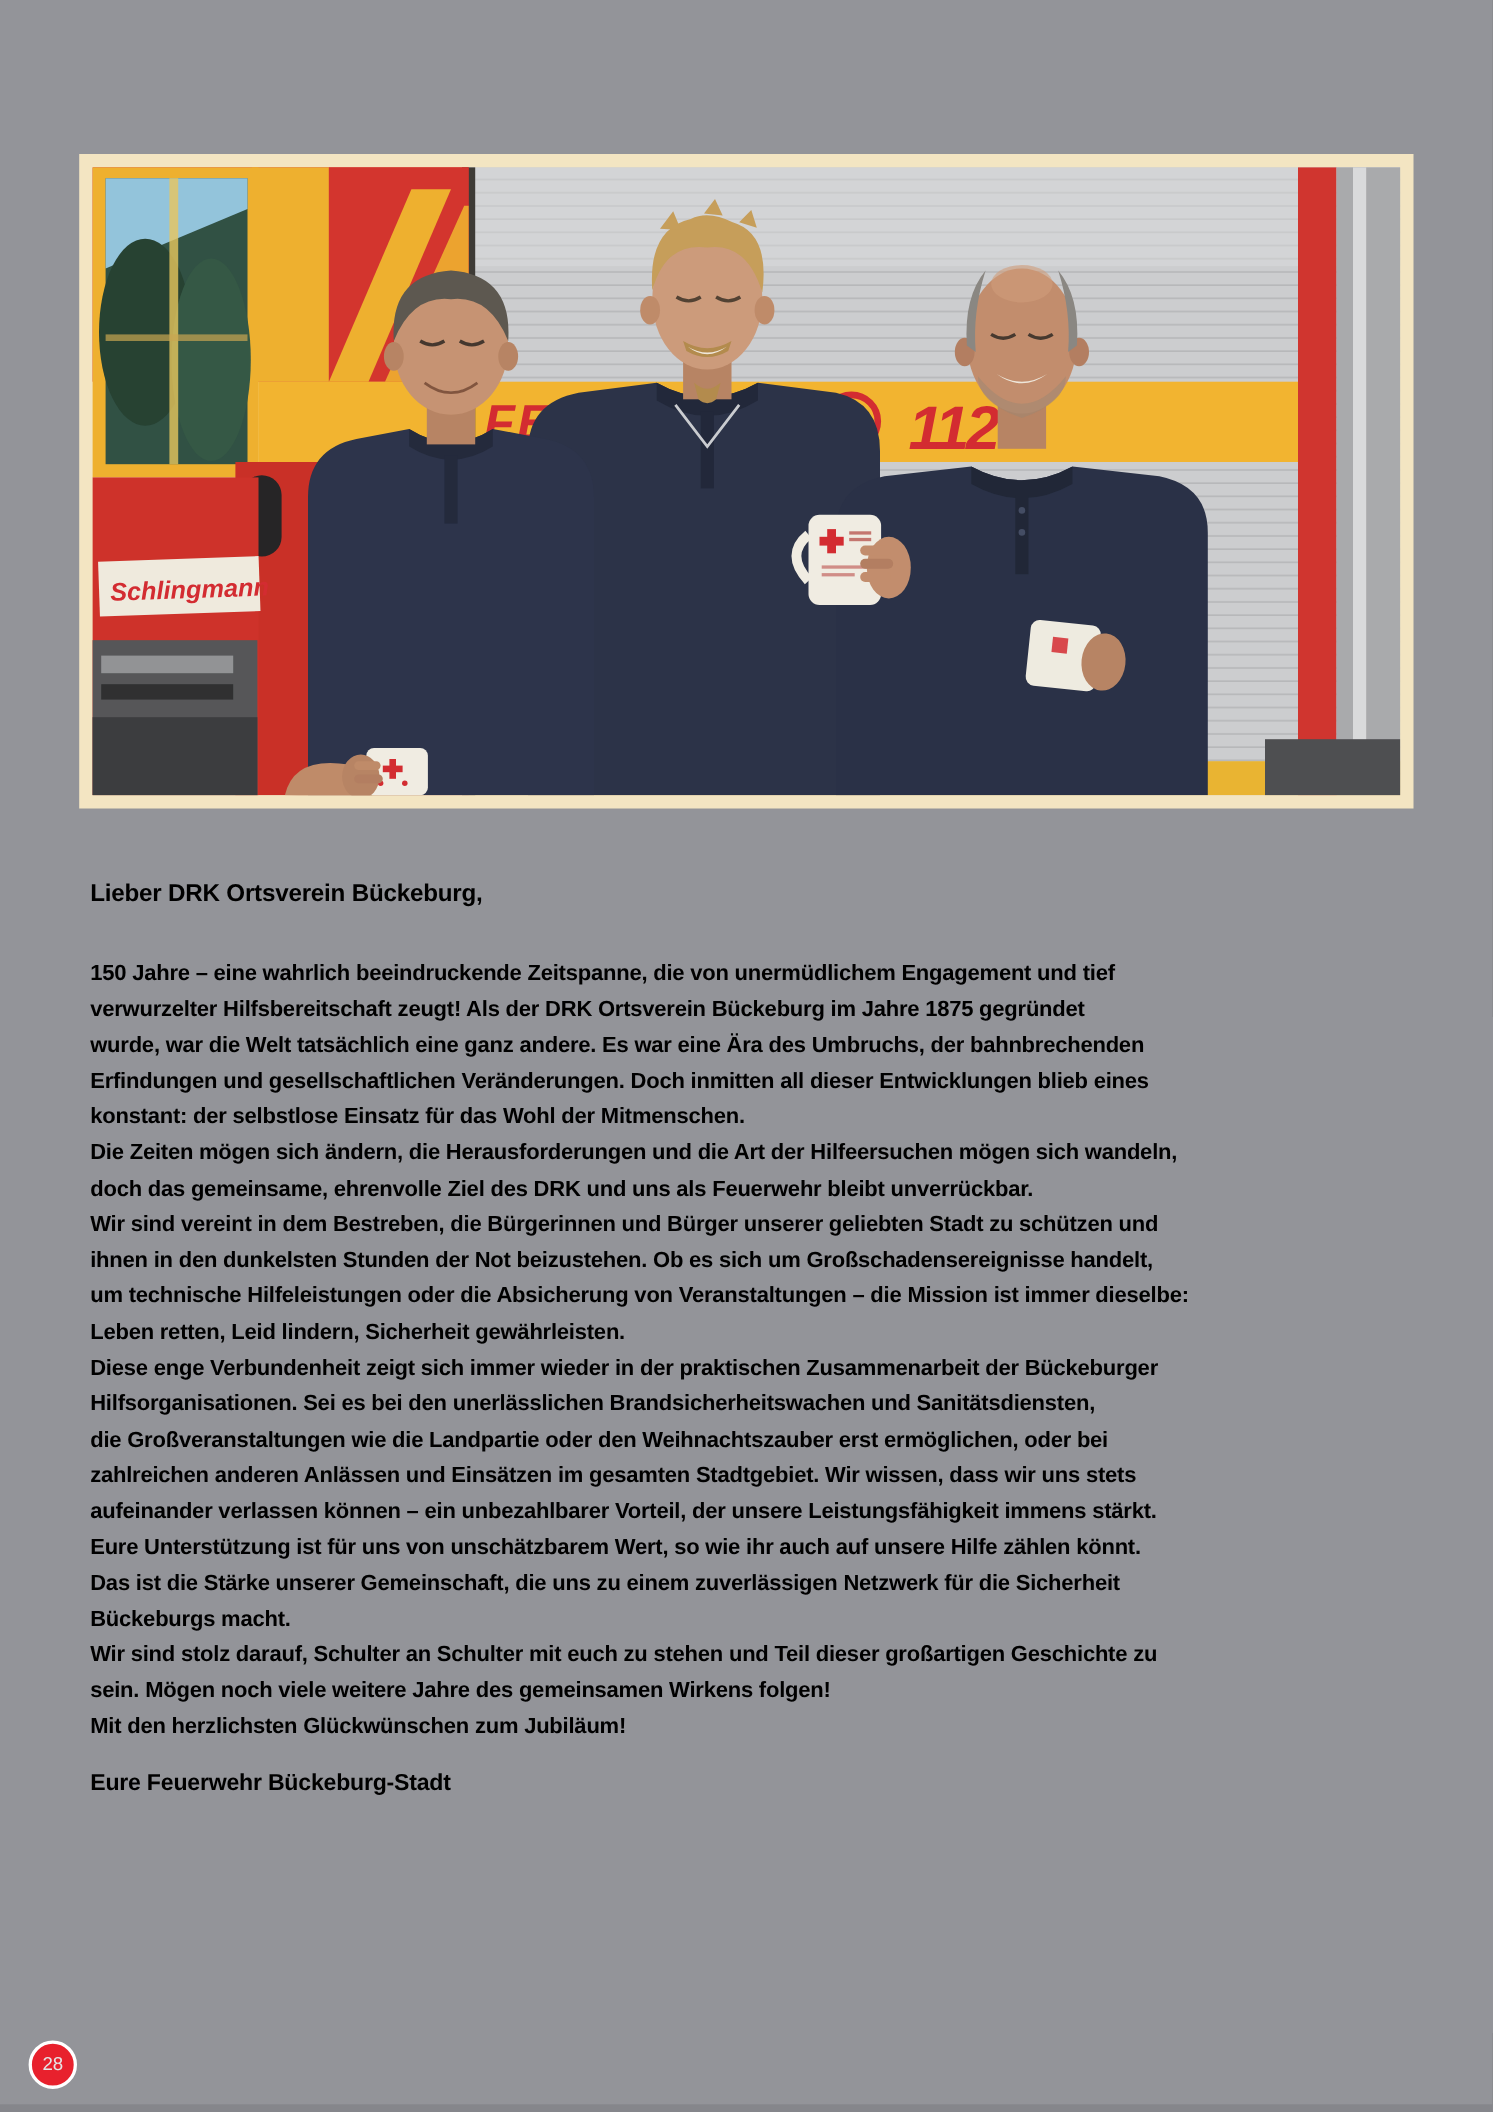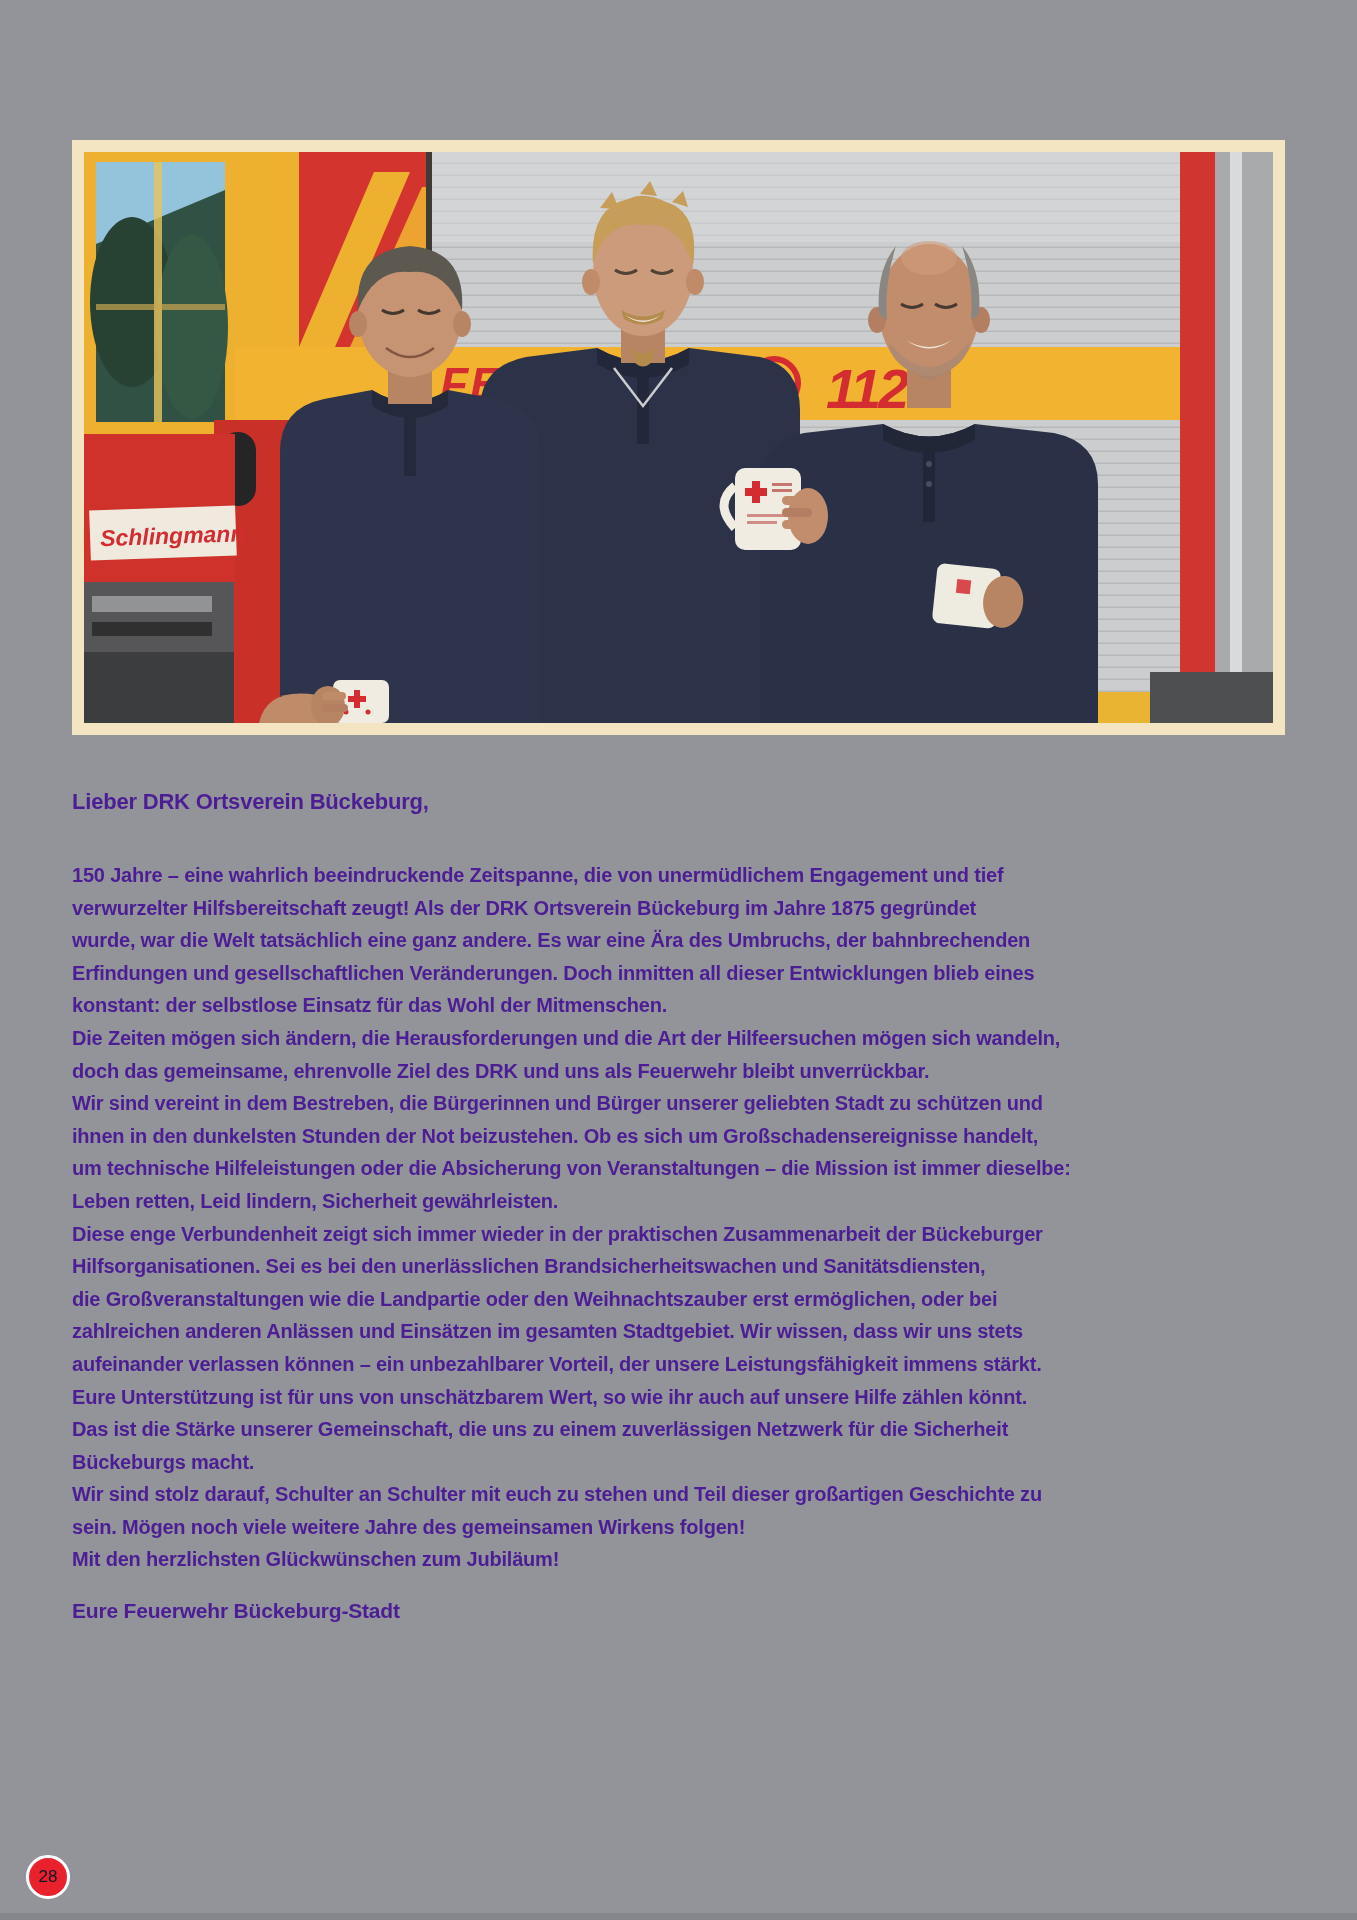--- a/index.html
+++ b/index.html
@@ -16,38 +16,38 @@
     position:absolute;left:72px;top:140px;
     width:1213px;height:595px;
     margin:0;box-sizing:border-box;
     background:#f3e5c2;
     padding:12px;
   }
   .photo{display:block;width:1189px;height:571px;}
   .photo text{font-family:"Liberation Sans","DejaVu Sans",sans-serif;}
   
   .letter-text{
-    position:absolute;left:72px;margin:0;
-    color:#4c1d95;font-weight:bold;
+    position:absolute;left:72px;margin:10px;
+    color:#000000;font-weight:bold;
     letter-spacing:-0.2px;
   }
   .greeting{top:789px;font-size:22px;}
   .body{
     top:859px;width:1240px;
     font-size:20px;line-height:32.6px;
     white-space:pre;
   }
   .signature{top:1599px;font-size:21px;}
   
   .page-badge{
     position:absolute;left:26px;top:1855px;
     width:38px;height:38px;border-radius:50%;
     background:#e8212d;border:3px solid #ffffff;
     display:flex;align-items:center;justify-content:center;
-    color:#0f172a;font-size:17px;font-weight:normal;
+    color:#e5e5e5;font-size:17px;font-weight:normal;
     font-family:"Liberation Sans","DejaVu Sans",sans-serif;
   }
   .bottom-strip{
     position:absolute;left:0;bottom:0;width:100%;height:7px;
     background:#85868b;
   }
 </style>
 </head>
 <body>
 

